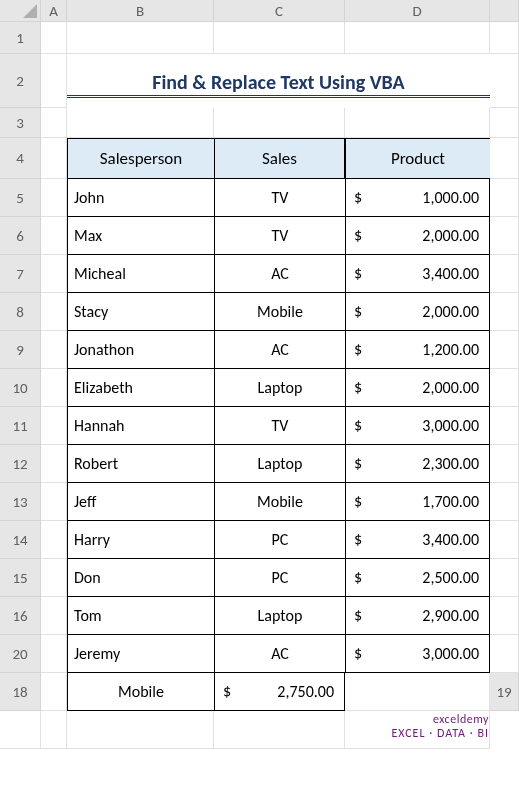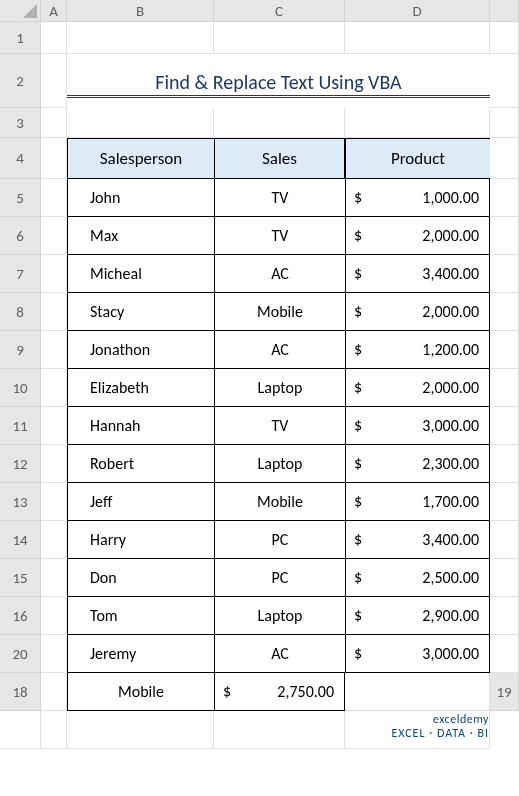--- a/index.html
+++ b/index.html
@@ -3,30 +3,30 @@
 <meta charset="utf-8">
 <style>
 * { box-sizing: border-box; margin: 0; padding: 0; }
 body { font-family: Calibri, Arial, sans-serif; background: #fff; width: 519px; height: 796px; position: relative; overflow: hidden; }
 .grid { display: grid; grid-template-columns: 41px 26px 147px 131px 145px 29px; grid-template-rows: 22px 32px 54px 30px 41px repeat(14, 38px) 38px; }
 .col-header { background: #e6e6e6; border-right: 1px solid #d4d4d4; border-bottom: 1px solid #d4d4d4; color: #616161; font-size: 15px; display: flex; align-items: center; justify-content: center; }
 .corner { background: #e6e6e6; border-right: 1px solid #d4d4d4; border-bottom: 1px solid #d4d4d4; position: relative; }
 .corner::after { content: ""; position: absolute; right: 3px; bottom: 3px; width: 0; height: 0; border-style: solid; border-width: 0 0 14px 14px; border-color: transparent transparent #b0b0b0 transparent; }
 .row-header { background: #e6e6e6; border-right: 1px solid #d4d4d4; border-bottom: 1px solid #d4d4d4; color: #616161; font-size: 15px; display: flex; align-items: center; justify-content: center; }
 .cell { border-right: 1px solid #e0e0e0; border-bottom: 1px solid #e0e0e0; }
-.title-cell { grid-column: 3 / 6; background: #fff; color: #203864; font-size: 20px; font-weight: normal; display: flex; align-items: center; justify-content: center; border-bottom: 3px double #203864; margin: 14px 0 10px 0; }
+.title-cell { grid-column: 3 / 6; background: #fff; color: #203864; font-size: 20px; font-weight: bold; display: flex; align-items: center; justify-content: center; border-bottom: 3px double #203864; margin: 14px 0 10px 0; }
 .header-cell { background: #ddebf7; font-weight: normal; font-size: 17px; display: flex; align-items: center; justify-content: center; border: 1px solid #000; border-right: none; }
 .header-cell.last { border-right: 1px solid #000; }
-.data-cell { font-size: 16px; display: flex; align-items: center; padding: 0 22px; border-left: 1px solid #000; border-bottom: 1px solid #000; background: #fff; }
+.data-cell { font-size: 16px; display: flex; align-items: center; padding: 0 6px; border-left: 1px solid #000; border-bottom: 1px solid #000; background: #fff; }
 .data-cell.center { justify-content: center; }
 .data-cell.last-col { border-right: 1px solid #000; }
 .sales-cell { justify-content: space-between; padding: 0 10px 0 8px; }
 .sales-cell .dollar { }
 .sales-cell .amount { }
-.watermark { position: absolute; bottom: 56px; right: 30px; font-size: 12px; color: #0c4a6e; text-align: right; letter-spacing: 0.5px; }
+.watermark { position: absolute; bottom: 56px; right: 30px; font-size: 12px; color: #701a75; text-align: right; letter-spacing: 0.5px; }
 .watermark .sub { font-size: 12px; letter-spacing: 1px; }
 </style>
 </head>
 <body>
 
 <div class="grid">
   <div class="corner"></div>
   <div class="col-header">A</div>
   <div class="col-header">B</div>
   <div class="col-header">C</div>

